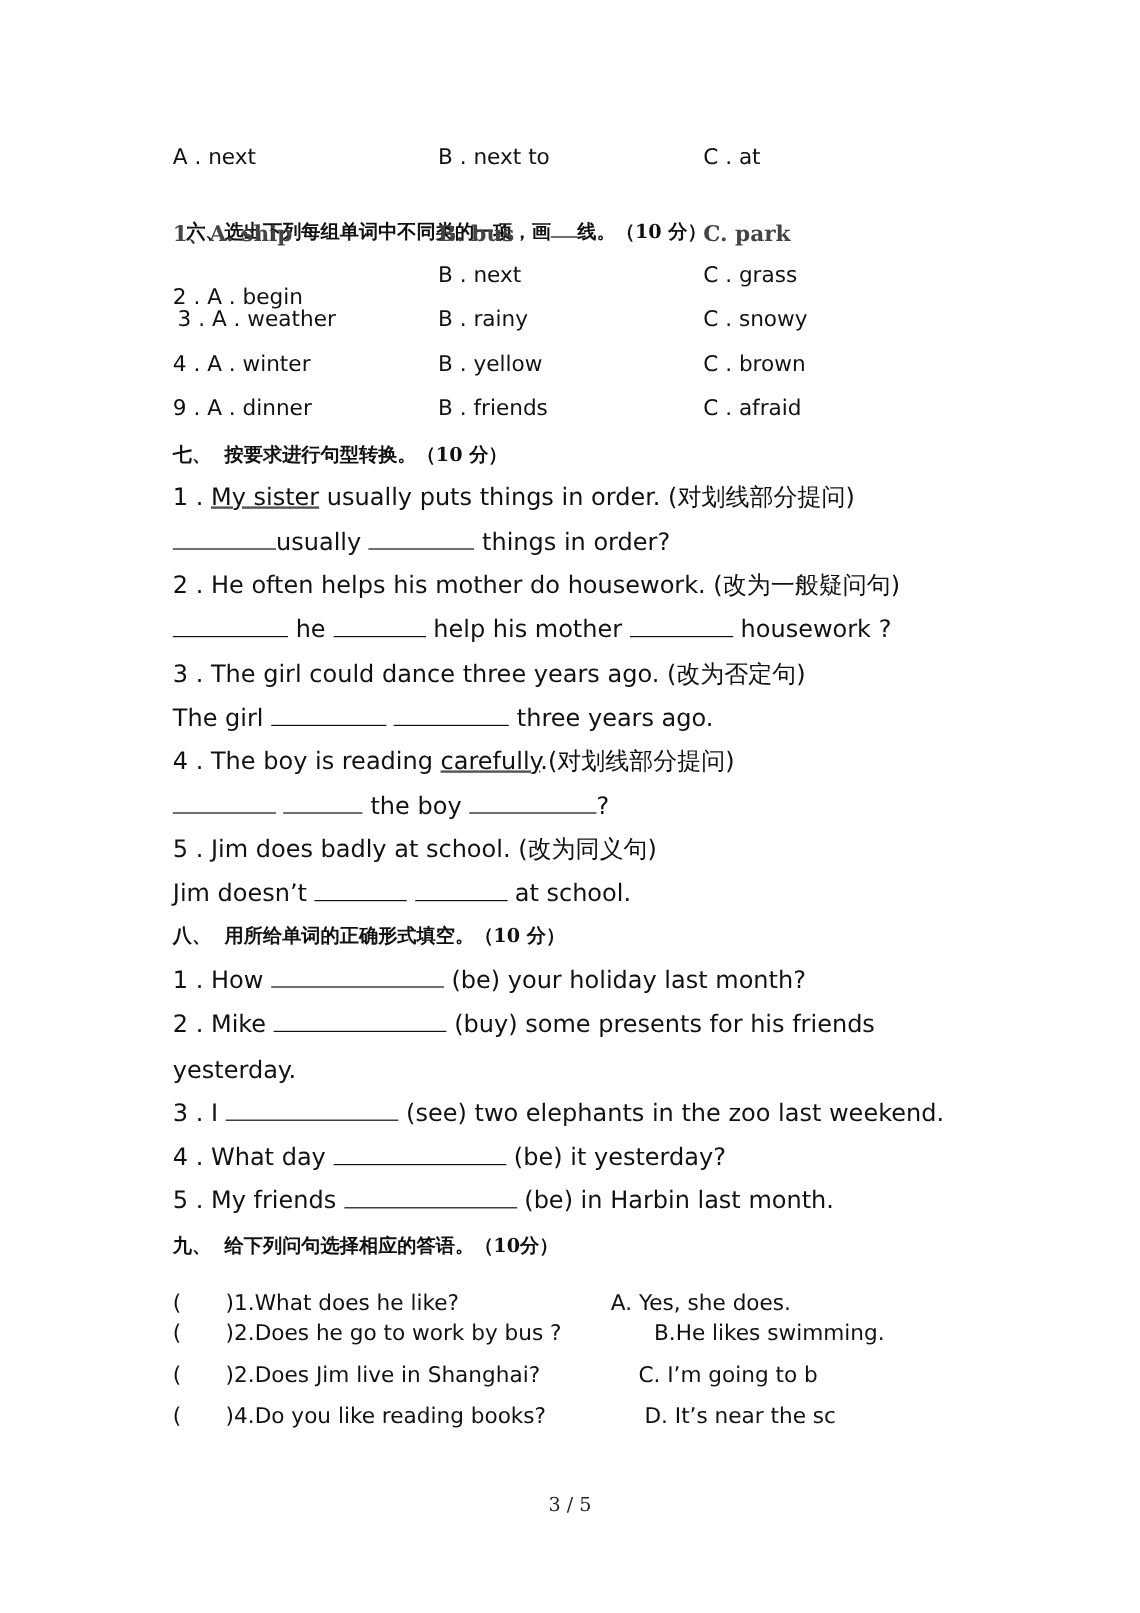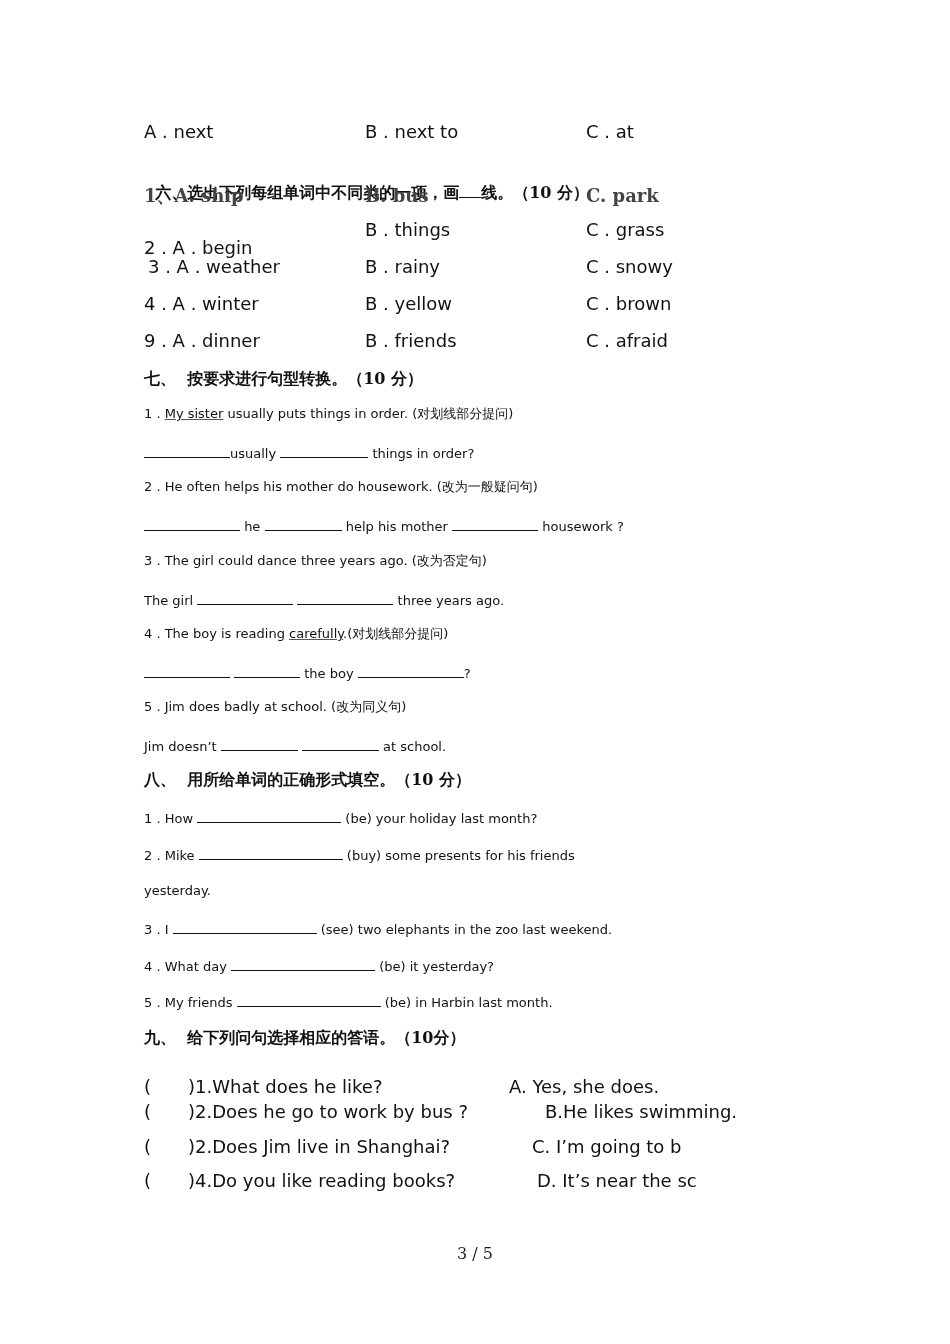--- a/index.html
+++ b/index.html
@@ -1,18 +1,18 @@
 <!DOCTYPE html>
 <html><head>
 <meta charset="utf-8">
 <style>
   html, body { margin: 0; padding: 0; background: #ffffff; }
   body { width: 950px; height: 1344px; position: relative; overflow: hidden;
          font-family: "DejaVu Sans", sans-serif; color: #111; }
-  .line { position: absolute; left: 144px; font-size: 13px; white-space: pre; line-height: 22px; }
+  .line { position: absolute; left: 144px; font-size: 20px; white-space: pre; line-height: 22px; }
   .h { font-family: "DejaVu Serif", serif; font-weight: bold; font-size: 16px; }
   .serif { font-family: "DejaVu Serif", serif; color: #444; font-weight: bold; }
   .col { position: absolute; font-size: 18px; white-space: pre; line-height: 22px; }
   .u { text-decoration: underline; text-decoration-color: #555; }
   .blank { display: inline-block; border-bottom: 1px solid #111; height: 17px; vertical-align: baseline; }
   .footer { position: absolute; left: 0; width: 950px; top: 1244px; text-align: center;
             font-family: "DejaVu Serif", serif; font-size: 16px; color: #222; }
 </style>
 </head>
 <body>
@@ -22,21 +22,21 @@
 <div class="col" style="left:586px;top:121px">C . at</div>
 
 <div class="line h" style="top:158px">
   <span>六、选出下列每组单词中不同类的一项，画</span><span class="blank" style="width:22px"></span><span>线。（10 分）</span>
 </div>
 <div class="col serif" style="left:144px;top:185px">1、A. ship</div>
 <div class="col serif" style="left:365px;top:185px">B. bus</div>
 <div class="col serif" style="left:586px;top:185px">C. park</div>
 
 <div class="col" style="left:144px;top:237px">2 . A . begin</div>
-<div class="col" style="left:365px;top:219px">B . things</div>
+<div class="col" style="left:365px;top:219px">B . next</div>
 <div class="col" style="left:586px;top:219px">C . grass</div>
 
 <div class="col" style="left:148px;top:256px">3 . A . weather</div>
 <div class="col" style="left:365px;top:256px">B . rainy</div>
 <div class="col" style="left:586px;top:256px">C . snowy</div>
 
 <div class="col" style="left:144px;top:293px">4 . A . winter</div>
 <div class="col" style="left:365px;top:293px">B . yellow</div>
 <div class="col" style="left:586px;top:293px">C . brown</div>
 

